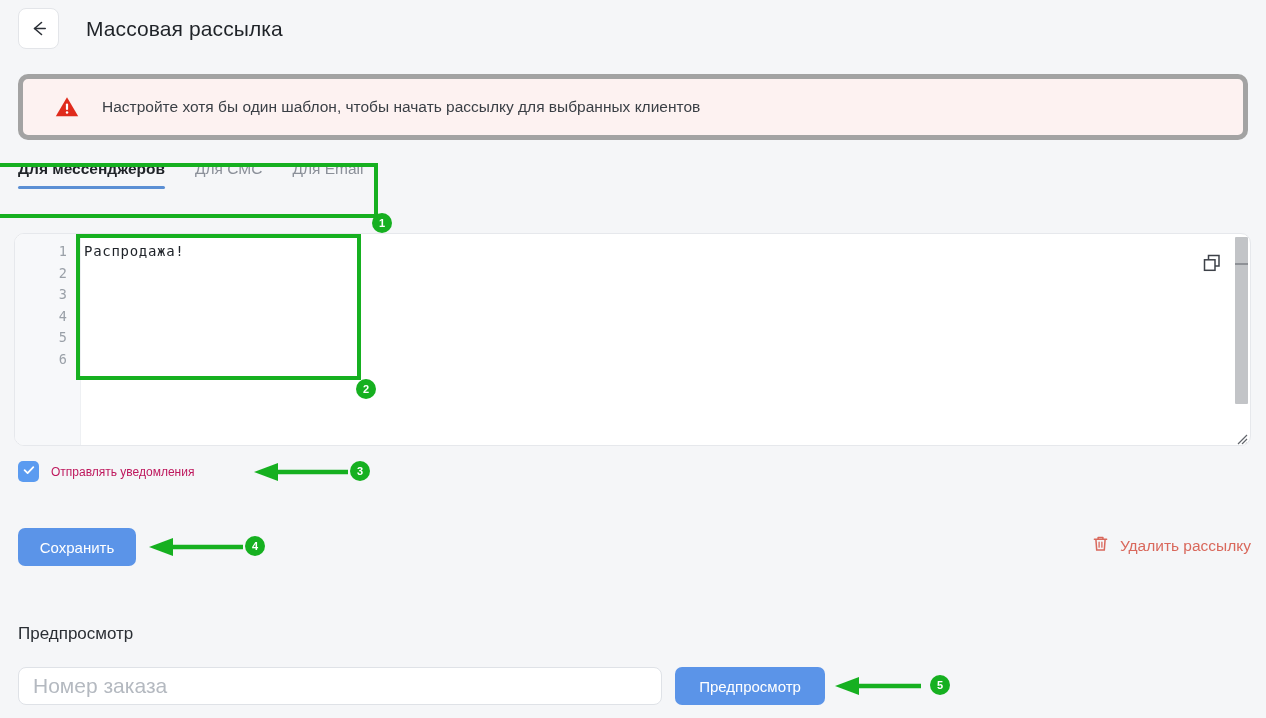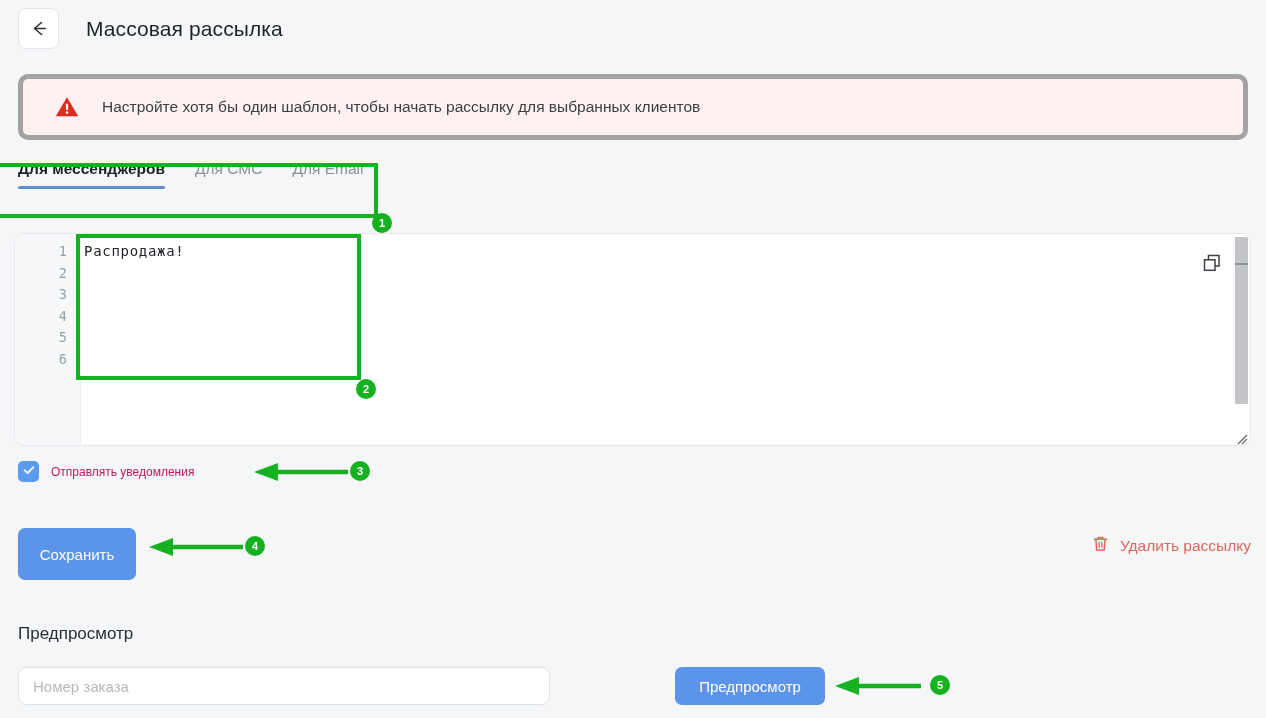--- a/index.html
+++ b/index.html
@@ -214,21 +214,21 @@
     color: #be185d;
     white-space: nowrap;
   }
 
   
   .save-btn {
     position: absolute;
     left: 18px;
     top: 528px;
     width: 118px;
-    height: 52px;
+    height: 38px;
     background: #5b94e8;
     color: #ffffff;
     border: none;
     border-radius: 7px;
     font-size: 15px;
     font-family: "Liberation Sans", sans-serif;
     cursor: pointer;
   }
   .delete-link {
     position: absolute;
@@ -248,28 +248,28 @@
     position: absolute;
     left: 18px;
     top: 624px;
     font-size: 17px;
     color: #2a2e34;
   }
   .preview-input {
     position: absolute;
     left: 18px;
     top: 667px;
-    width: 532px;
+    width: 644px;
     height: 38px;
     box-sizing: border-box;
     border: 1px solid #dfe2e7;
     border-radius: 8px;
     background: #ffffff;
     padding: 0 14px;
-    font-size: 15px;
+    font-size: 21px;
     font-family: "Liberation Sans", sans-serif;
     color: #23262b;
     outline: none;
   }
   .preview-input::placeholder { color: #b4b9c0; }
   .preview-btn {
     position: absolute;
     left: 675px;
     top: 667px;
     width: 150px;

